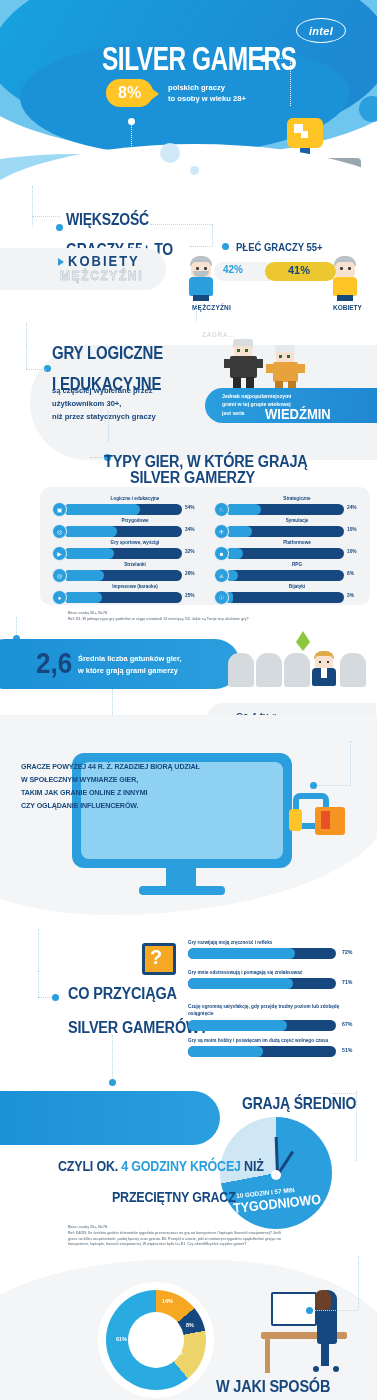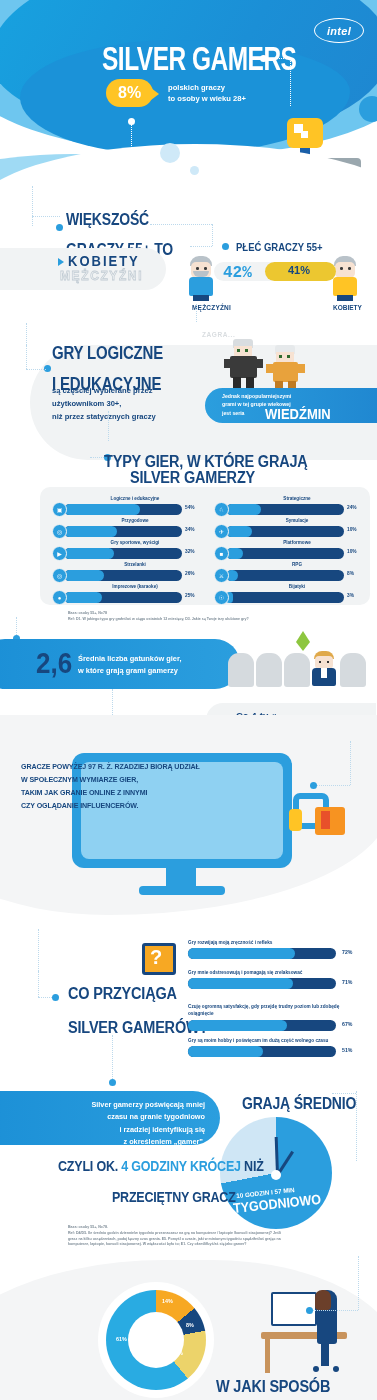--- a/index.html
+++ b/index.html
@@ -39,21 +39,21 @@
     background:#8ed3f2; border-radius:50% 52% 0 0 / 75% 72% 0 0; opacity:.85;
   }
   .hero-dot-right {
     position:absolute; right:-8px; top:96px; width:26px; height:26px;
     background:#2b9ede; border-radius:50%;
   }
   .bubble-a { position:absolute; left:160px; top:143px; width:20px; height:20px; background:#cfe9f8; border-radius:50%; }
   .bubble-b { position:absolute; left:190px; top:166px; width:9px; height:9px; background:#cfe9f8; border-radius:50%; }
 
   .intel-logo {
-    position:absolute; right:13px; top:18px;
+    position:absolute; right:31px; top:18px;
     width:50px; height:25px; border:1.6px solid #fff; border-radius:50%;
     color:#fff; font-size:11px; font-weight:bold; letter-spacing:.3px;
     display:flex; align-items:center; justify-content:center; font-style:italic;
   }
   .hero-title {
     position:absolute; left:102px; top:40px;
     color:#fff; font-size:26px; font-weight:bold; letter-spacing:-.5px;
     font-family:"Liberation Sans", sans-serif; transform:scaleY(1.25) scaleX(.94);
     transform-origin:left top;
   }
@@ -106,21 +106,21 @@
   .tri { width:0;height:0;border-top:4px solid transparent;border-bottom:4px solid transparent;border-left:6px solid #2b9ede; }
   .kobiety-word { color:#17477f; font-size:13px; font-weight:bold; letter-spacing:2px; transform:scaleY(1.1); }
   .mezczyzni-ghost {
     position:absolute; left:60px; top:69px; font-size:12px; font-weight:bold; letter-spacing:1.6px;
     color:transparent; -webkit-text-stroke:0.7px #c2ccd4; transform:scaleY(1.1);
   }
   .plec-title { position:absolute; left:236px; top:40px; color:#17477f; font-weight:bold; font-size:9.5px; transform:scaleY(1.2); transform-origin:left top;}
   .genderbar-wrap { position:absolute; left:214px; top:62px; width:122px; height:19px; }
   .gb-left { position:absolute; left:0; top:0; width:100%; height:19px; background:#f1f3f4; border-radius:10px; }
   .gb-right { position:absolute; right:0; top:0; width:58%; height:19px; background:#ecc730; border-radius:10px; }
-  .gb-t1 { position:absolute; left:9px; top:2px; font-size:16px; font-weight:bold; color:#2b9ede;font-family:Liberation Mono, monospace; }
+  .gb-t1 { position:absolute; left:9px; top:2px; font-size:10px; font-weight:bold; color:#2b9ede; }
   .gb-t2 { position:absolute; right:26px; top:2px; font-size:11px; font-weight:bold; color:#17477f; }
   .person { position:absolute; width:30px; height:46px; }
   .p-hair { position:absolute; left:4px; top:0; width:22px; height:10px; border-radius:9px 9px 0 0; }
   .p-face { position:absolute; left:5px; top:6px; width:20px; height:16px; background:#f7e2d2; border-radius:5px; }
   .p-eye { position:absolute; width:2.5px; height:2.5px; background:#3b3b3b; border-radius:50%; top:11px; }
   .p-body { position:absolute; left:3px; top:21px; width:24px; height:19px; border-radius:4px 4px 2px 2px; }
   .p-legs { position:absolute; left:7px; top:39px; width:16px; height:6px; background:#17477f; }
   .cap-m { position:absolute; left:192px; top:104px; font-size:6.5px; font-weight:bold; color:#17477f; letter-spacing:.2px;}
   .cap-k { position:absolute; left:333px; top:104px; font-size:6.5px; font-weight:bold; color:#17477f; }
 
@@ -516,21 +516,21 @@
     <div class="dline-v" style="left:112px;top:64px;height:30px;"></div>
     <div class="dline-h" style="left:112px;top:94px;width:82px;"></div>
     <div class="dot-node blue" style="left:194px;top:91px;"></div>
   </div>
 
   <div class="sec6">
     <div class="grey-swoosh"></div>
     <div class="monitor">
       <div class="monitor-inner"></div>
     </div>
-    <div class="mon-text" style="white-space:pre-line">GRACZE POWYŻEJ 97 R. Ż. RZADZIEJ BIORĄ UDZIAŁ
+    <div class="mon-text" style="white-space:pre-line">GRACZE POWYŻEJ 44 R. Ż. RZADZIEJ BIORĄ UDZIAŁ
 W SPOŁECZNYM WYMIARZE GIER,
 TAKIM JAK GRANIE ONLINE Z INNYMI
 CZY OGLĄDANIE INFLUENCERÓW.</div>
     <div class="headset">
       <div class="hs-band"></div>
       <div class="hs-cupL"></div>
       <div class="hs-box"></div>
       <div class="hs-box2"></div>
     </div>
     <div class="mon-stand"></div>
@@ -584,24 +584,20 @@
         <div class="att-val">51%</div>
       </div>
     </div>
 
     <div class="dline-v" style="left:112px;top:110px;height:44px;"></div>
     <div class="dot-node blue" style="left:109px;top:154px;"></div>
   </div>
 
   <div class="sec8">
     <div class="s8-pill"></div>
-    <div class="s8-pill-t" style="white-space:pre-line">Silver gamerzy poświęcają mniej
-czasu na granie tygodniowo
-i rzadziej identyfikują się
-z określeniem „gamer”.</div>
     <div class="s8-h hd-dark">GRAJĄ ŚREDNIO</div>
 
     <div class="clock"></div>
     <div class="hand1"></div>
     <div class="hand2"></div>
     <div class="hub"></div>
     <div class="clock-cap1">10 GODZIN I 57 MIN</div>
     <div class="clock-cap2">TYGODNIOWO</div>
 
     <div class="czyli hd-dark">

